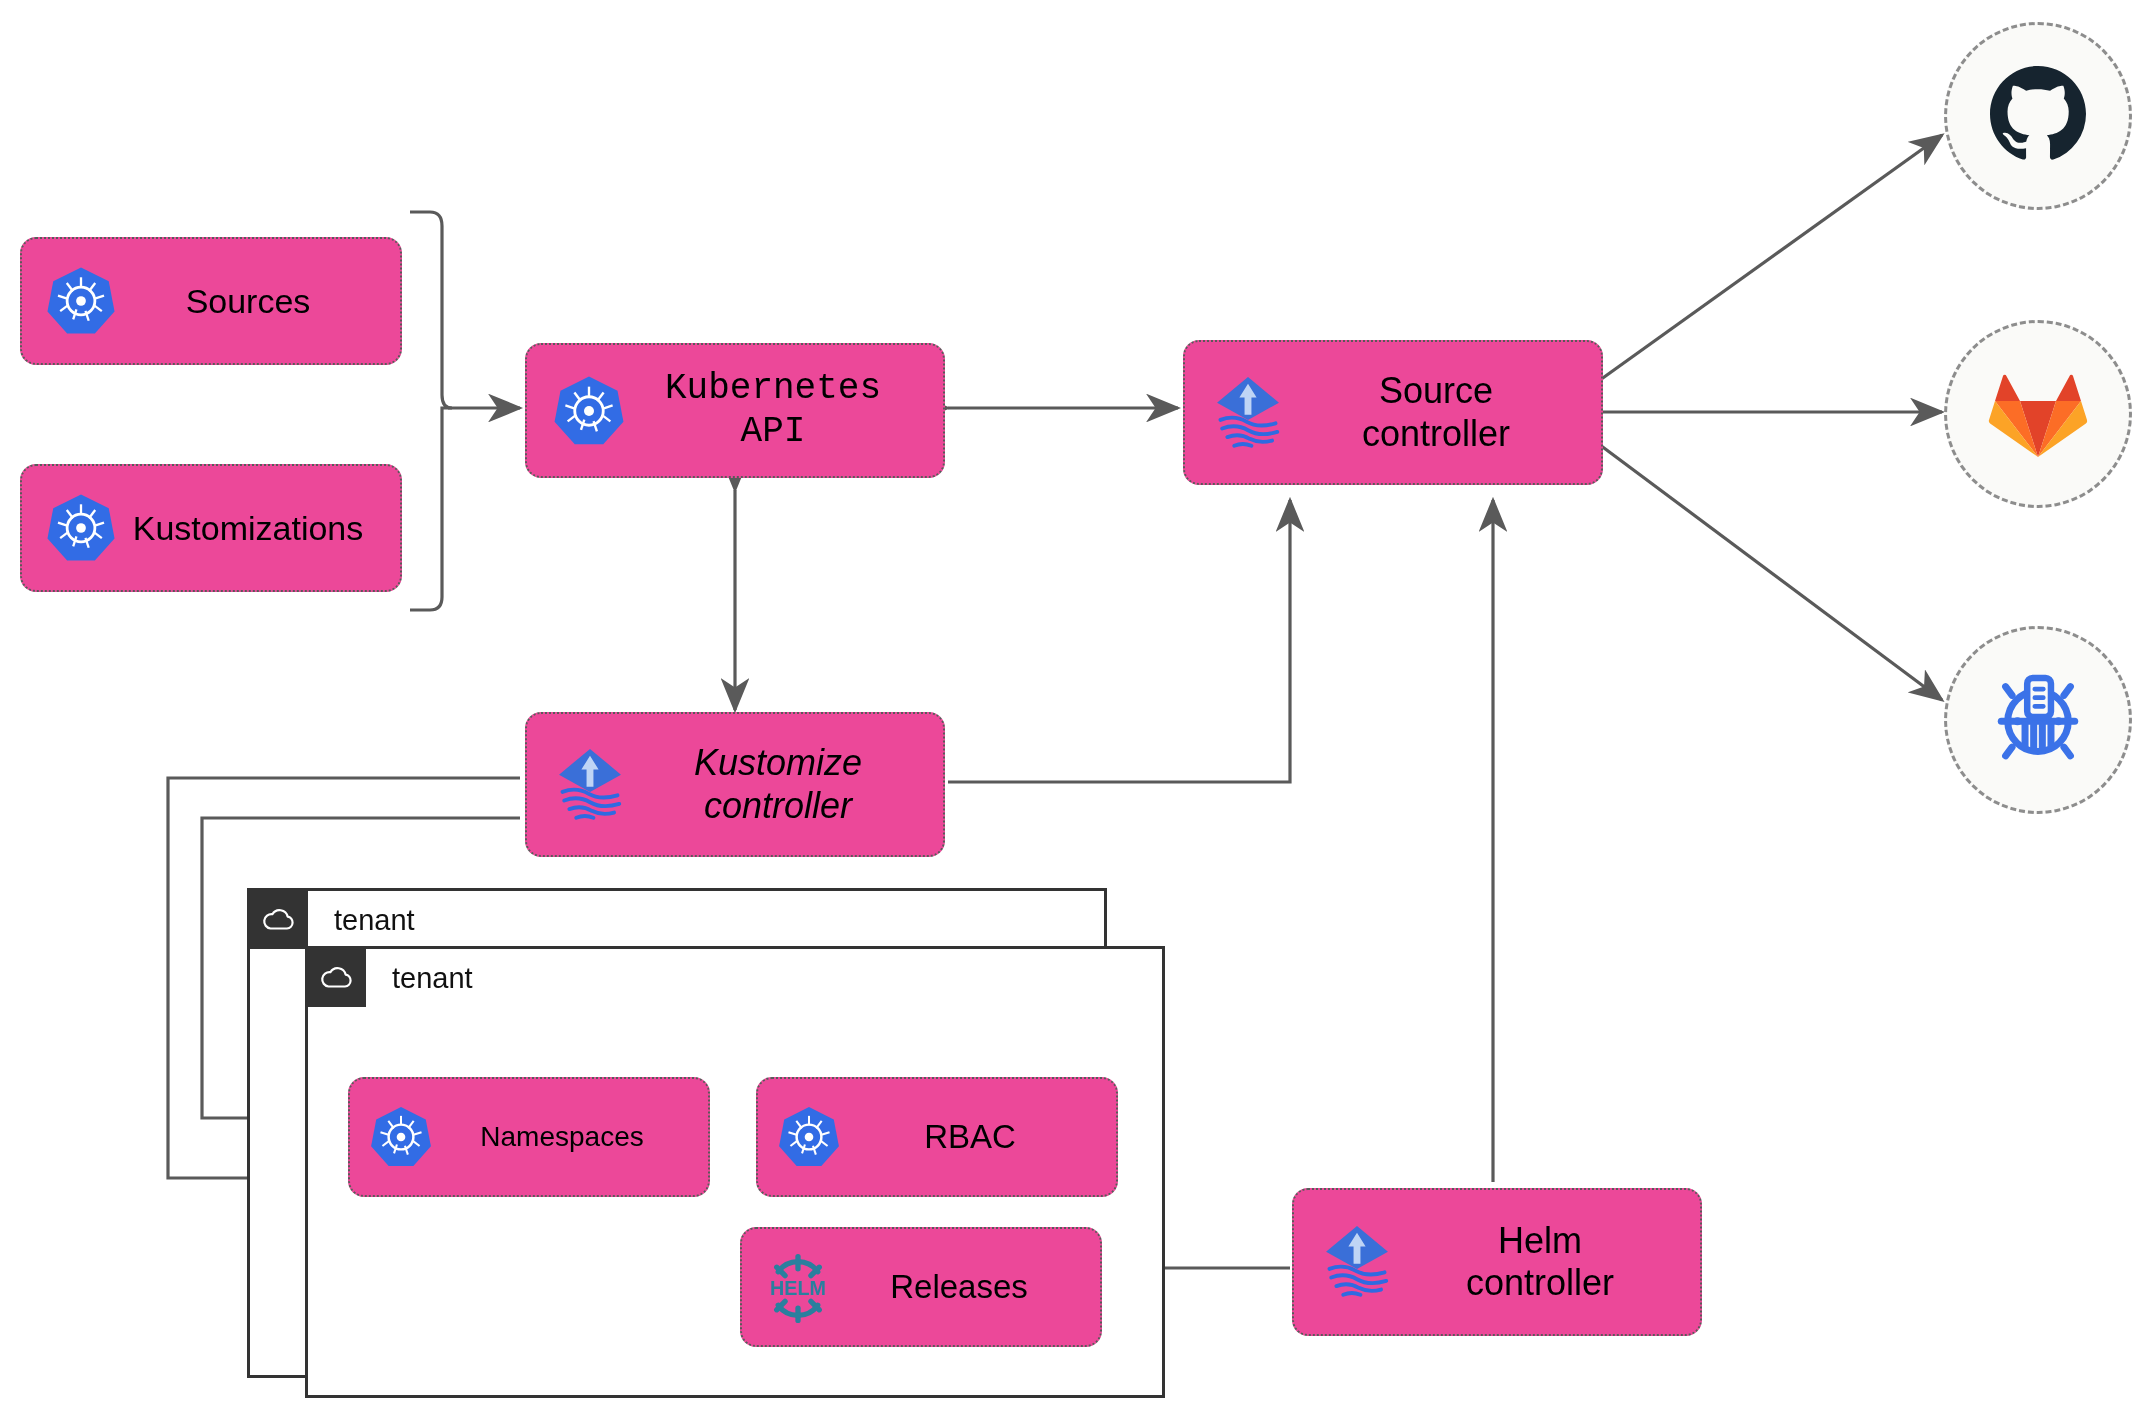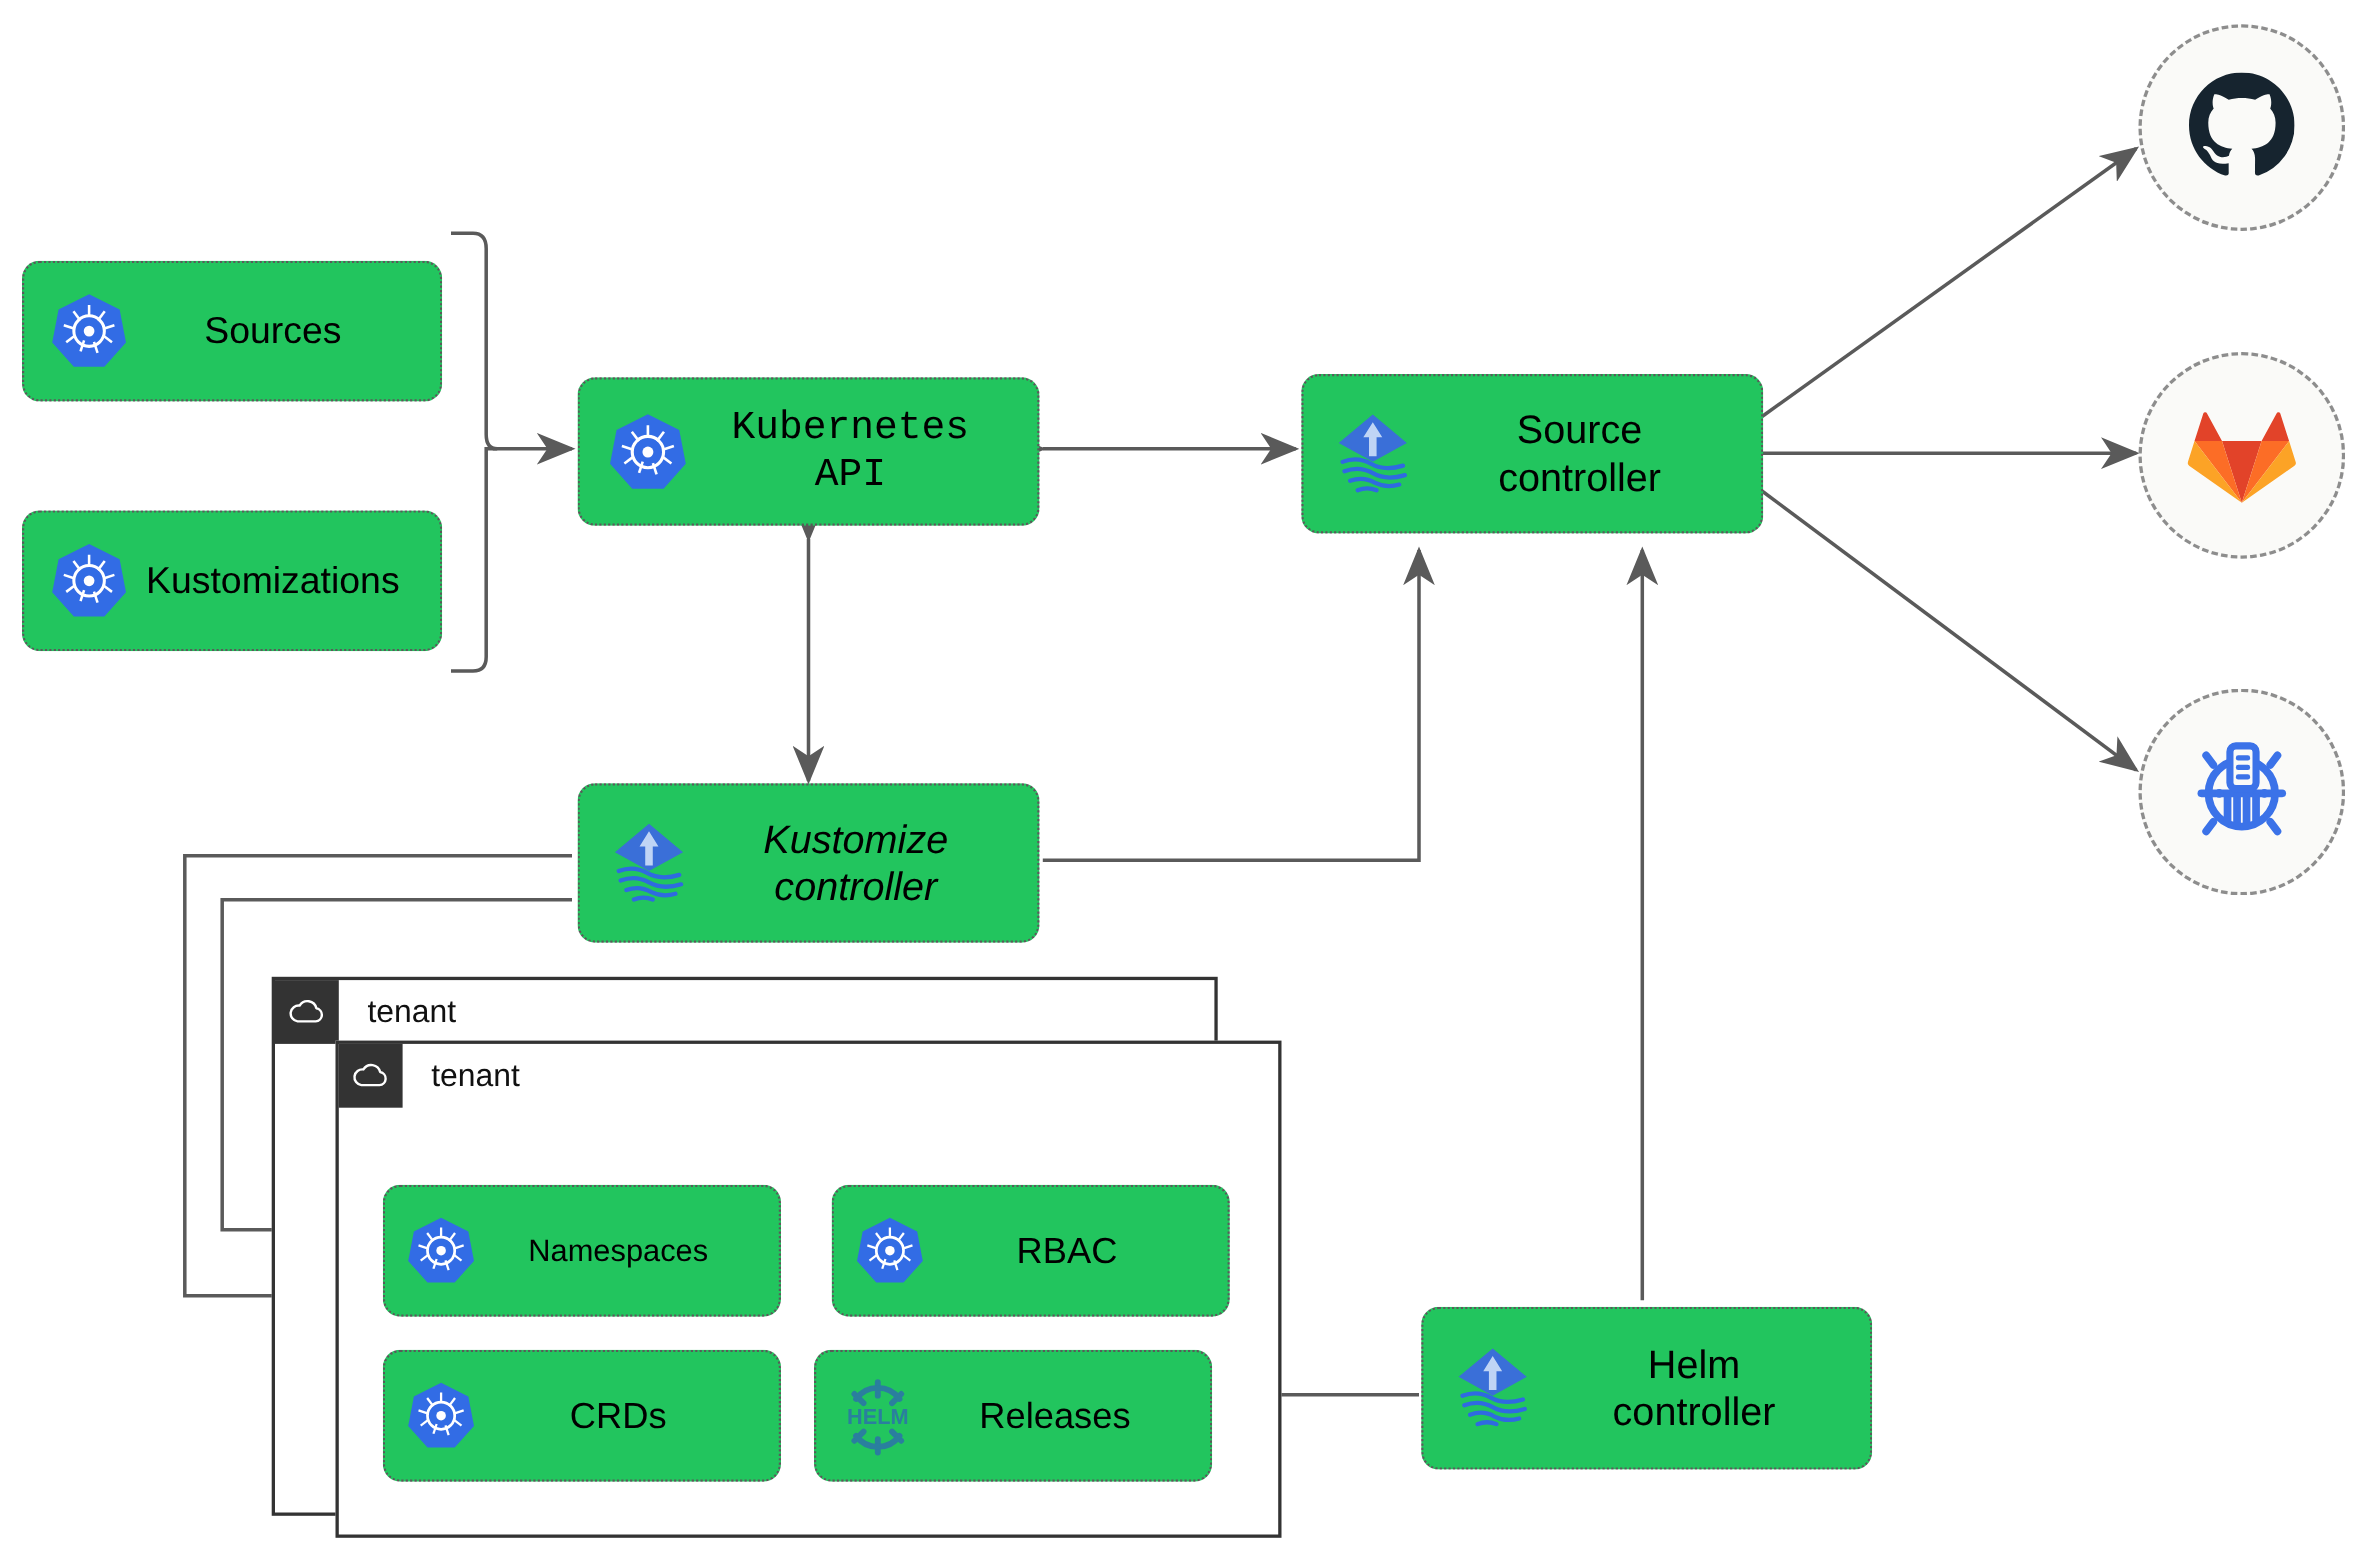--- a/index.html
+++ b/index.html
@@ -17,21 +17,21 @@
   svg.edges {
     position: absolute;
     left: 0; top: 0;
     width: 2144px; height: 1407px;
     pointer-events: none;
   }
 
   
   .node {
     position: absolute;
-    background: #22c55e;
+    background: #ec4899;
     border: 2px dotted #5a5a5a;
     border-radius: 16px;
     display: flex;
     align-items: center;
     box-sizing: border-box;
   }
   .node .label {
     flex: 1;
     text-align: center;
     color: #000;
@@ -351,41 +351,20 @@
             <path d="M14.6 41.5l-1.2-1.6 7.2-5.4 1.2 1.6z"></path>
               <path d="M11.8 28.3l.6-1.9 8.6 2.8-.6 1.9z"></path>
             <path d="M18.9 17l1.6-1.2 5.4 7.2-1.6 1.2z"></path>
             <circle cx="32" cy="32" r="12" fill="none" stroke="#fff" stroke-width="2.4"></circle>
           </g>
         </svg>
       </span>
       <span class="label" style="font-size:33px;">RBAC</span>
     </div>
 
-    <div class="node" style="left:40px; top:278px; width:362px; height:120px; padding:0 18px;">
-      <span class="ico">
-        <svg class="k8s-svg" width="66" height="66" viewBox="0 0 64 64">
-          <path d="M32 3 L56 15 L61 41 L44 60 L20 60 L3 41 L8 15 Z" fill="#326ce5"></path>
-          <g fill="#fff">
-            <circle cx="32" cy="32" r="4.2"></circle>
-            <path d="M31 11.5h2v9h-2z"></path>
-              <path d="M43.5 15.8l1.6 1.2-5.4 7.2-1.6-1.2z"></path>
-            <path d="M51.6 26.4l.6 1.9-8.6 2.8-.6-1.9z"></path>
-              <path d="M50.6 39.9l-1.2 1.6-7.2-5.4 1.2-1.6z"></path>
-            <path d="M39.6 48.8l-1.9.6-2.8-8.6 1.9-.6z"></path>
-              <path d="M26.2 48.2l-1.9-.6 2.8-8.6 1.9.6z"></path>
-            <path d="M14.6 41.5l-1.2-1.6 7.2-5.4 1.2 1.6z"></path>
-              <path d="M11.8 28.3l.6-1.9 8.6 2.8-.6 1.9z"></path>
-            <path d="M18.9 17l1.6-1.2 5.4 7.2-1.6 1.2z"></path>
-            <circle cx="32" cy="32" r="12" fill="none" stroke="#fff" stroke-width="2.4"></circle>
-          </g>
-        </svg>
-      </span>
-      <span class="label" style="font-size:33px;">CRDs</span>
-    </div>
 
     <div class="node" style="left:432px; top:278px; width:362px; height:120px; padding:0 18px;">
       <span class="ico">
         <svg class="helm-svg" width="76" height="76" viewBox="0 0 100 100">
           <g stroke="#2a7f9e" stroke-width="7" fill="none" stroke-linecap="round">
             <path d="M50 10 V26"></path>
             <path d="M22 24 L33 35 M78 24 L67 35"></path>
             <path d="M22 80 L33 69 M78 80 L67 69"></path>
             <path d="M50 94 V78"></path>
             <path d="M24 30 A32 32 0 0 1 76 30"></path>

